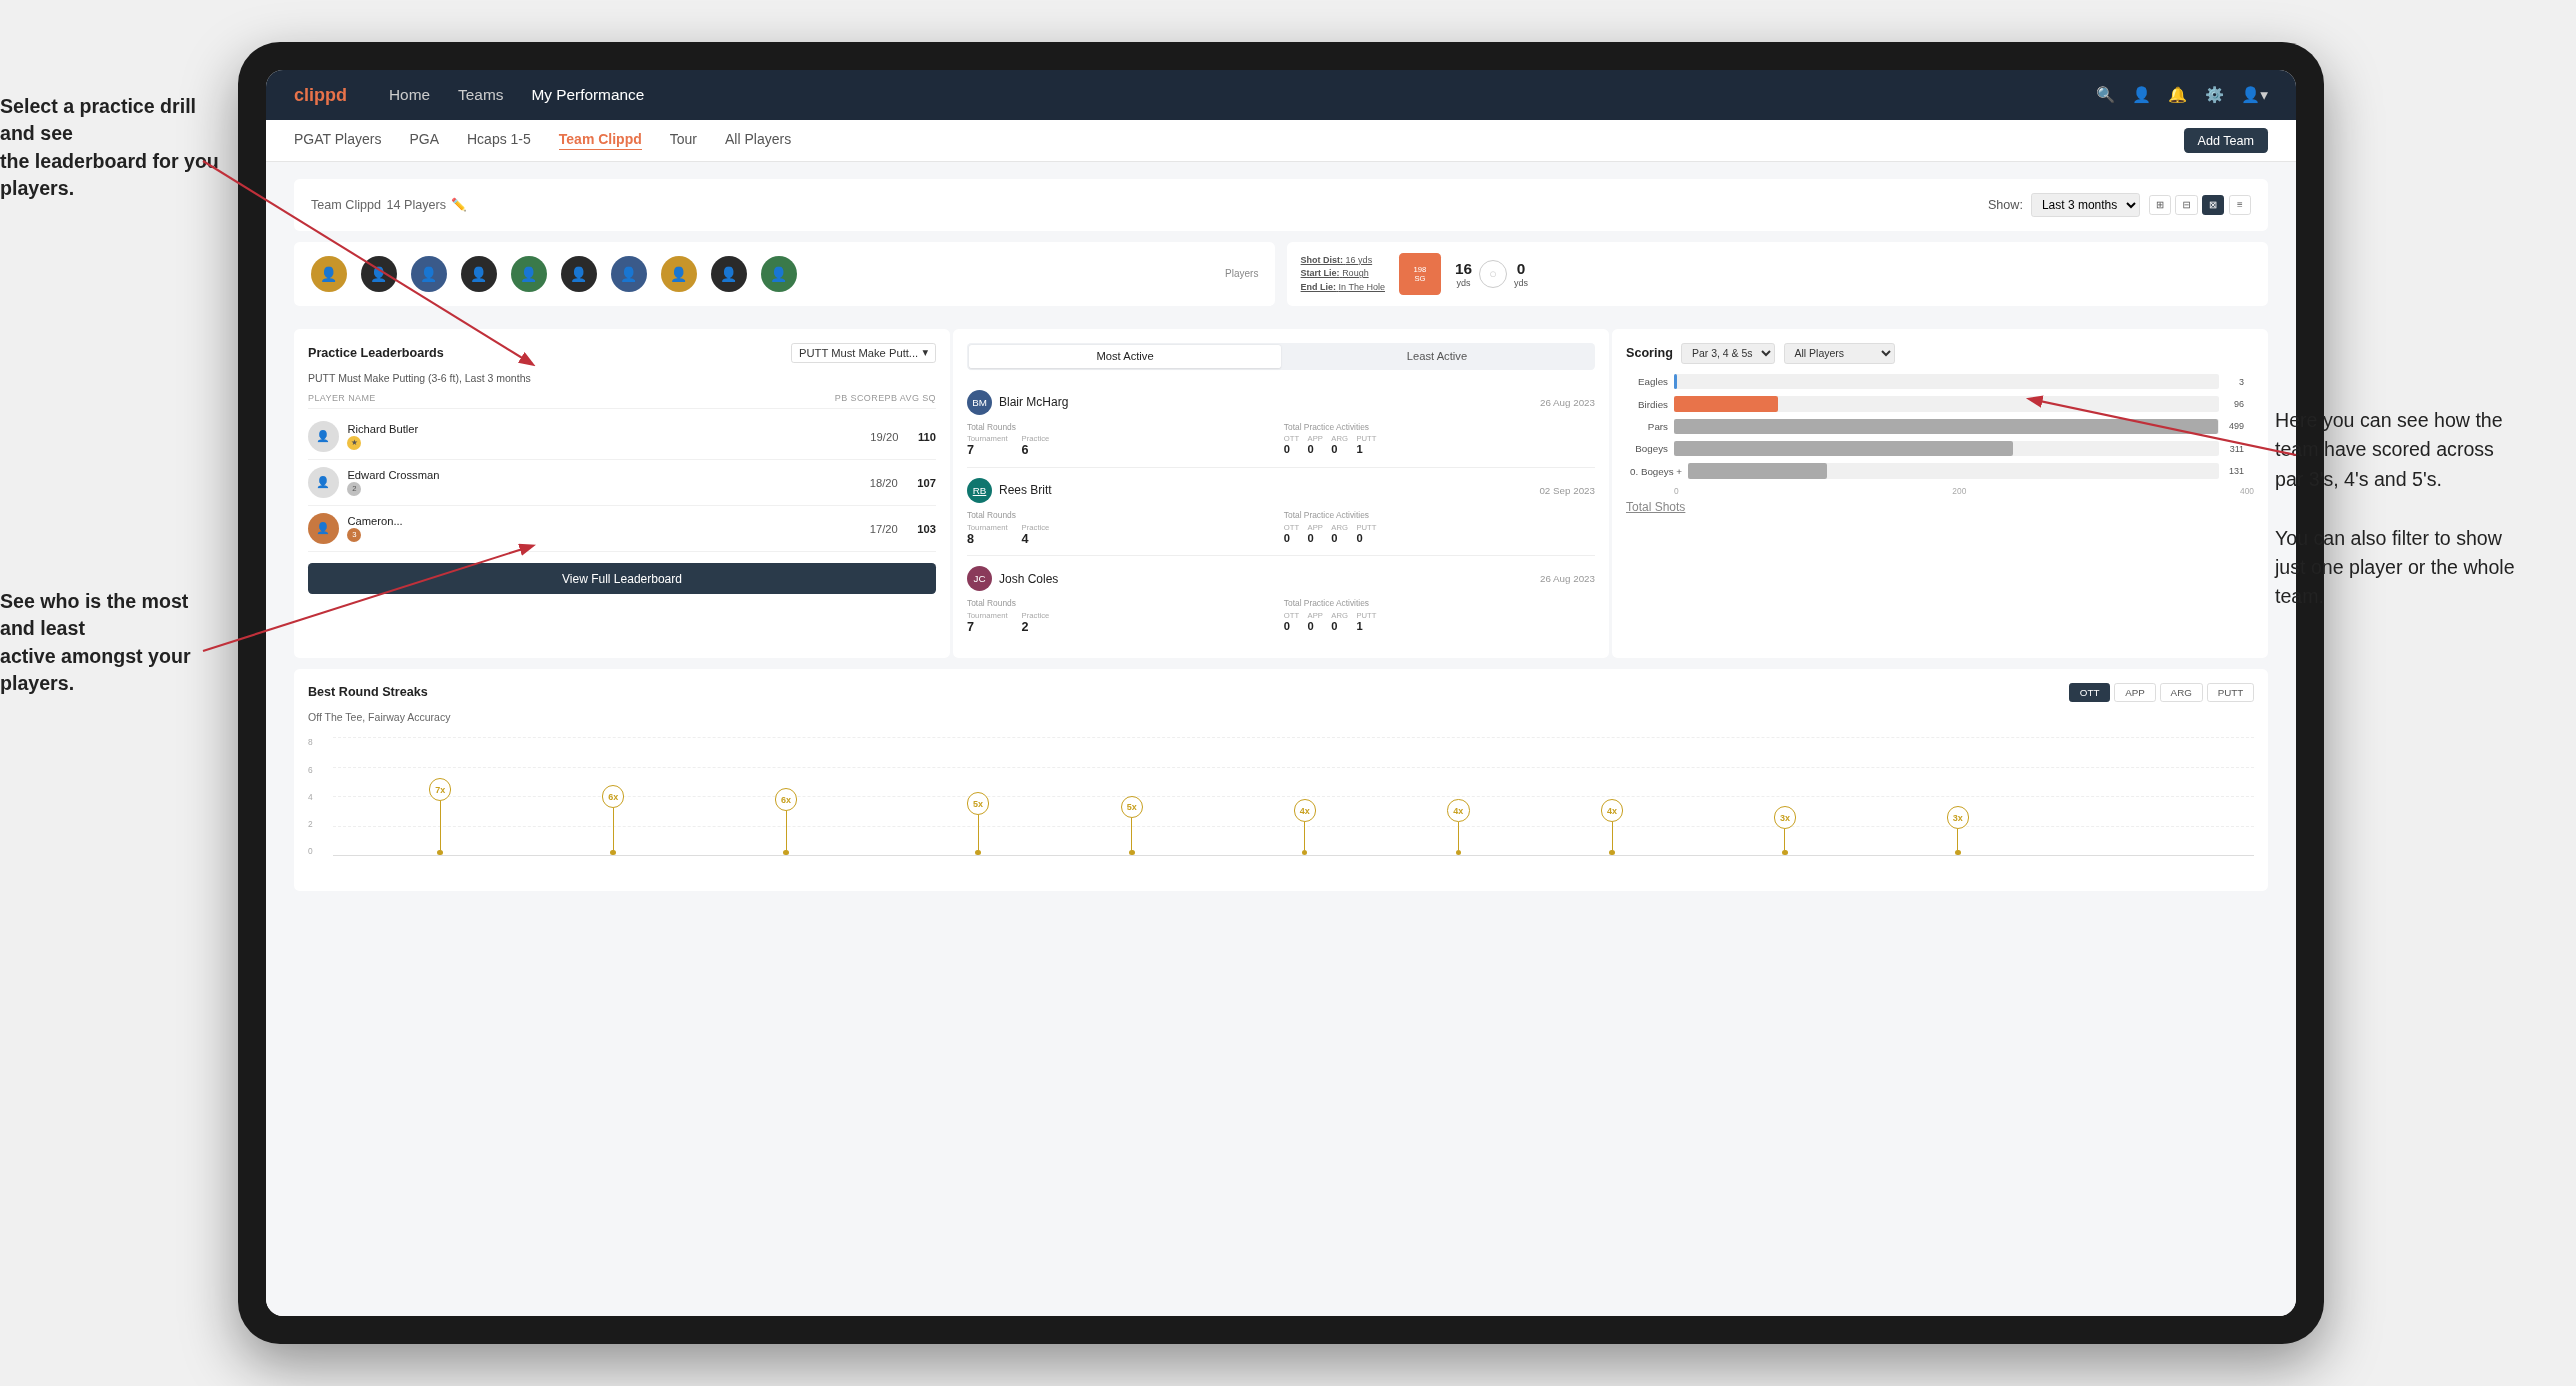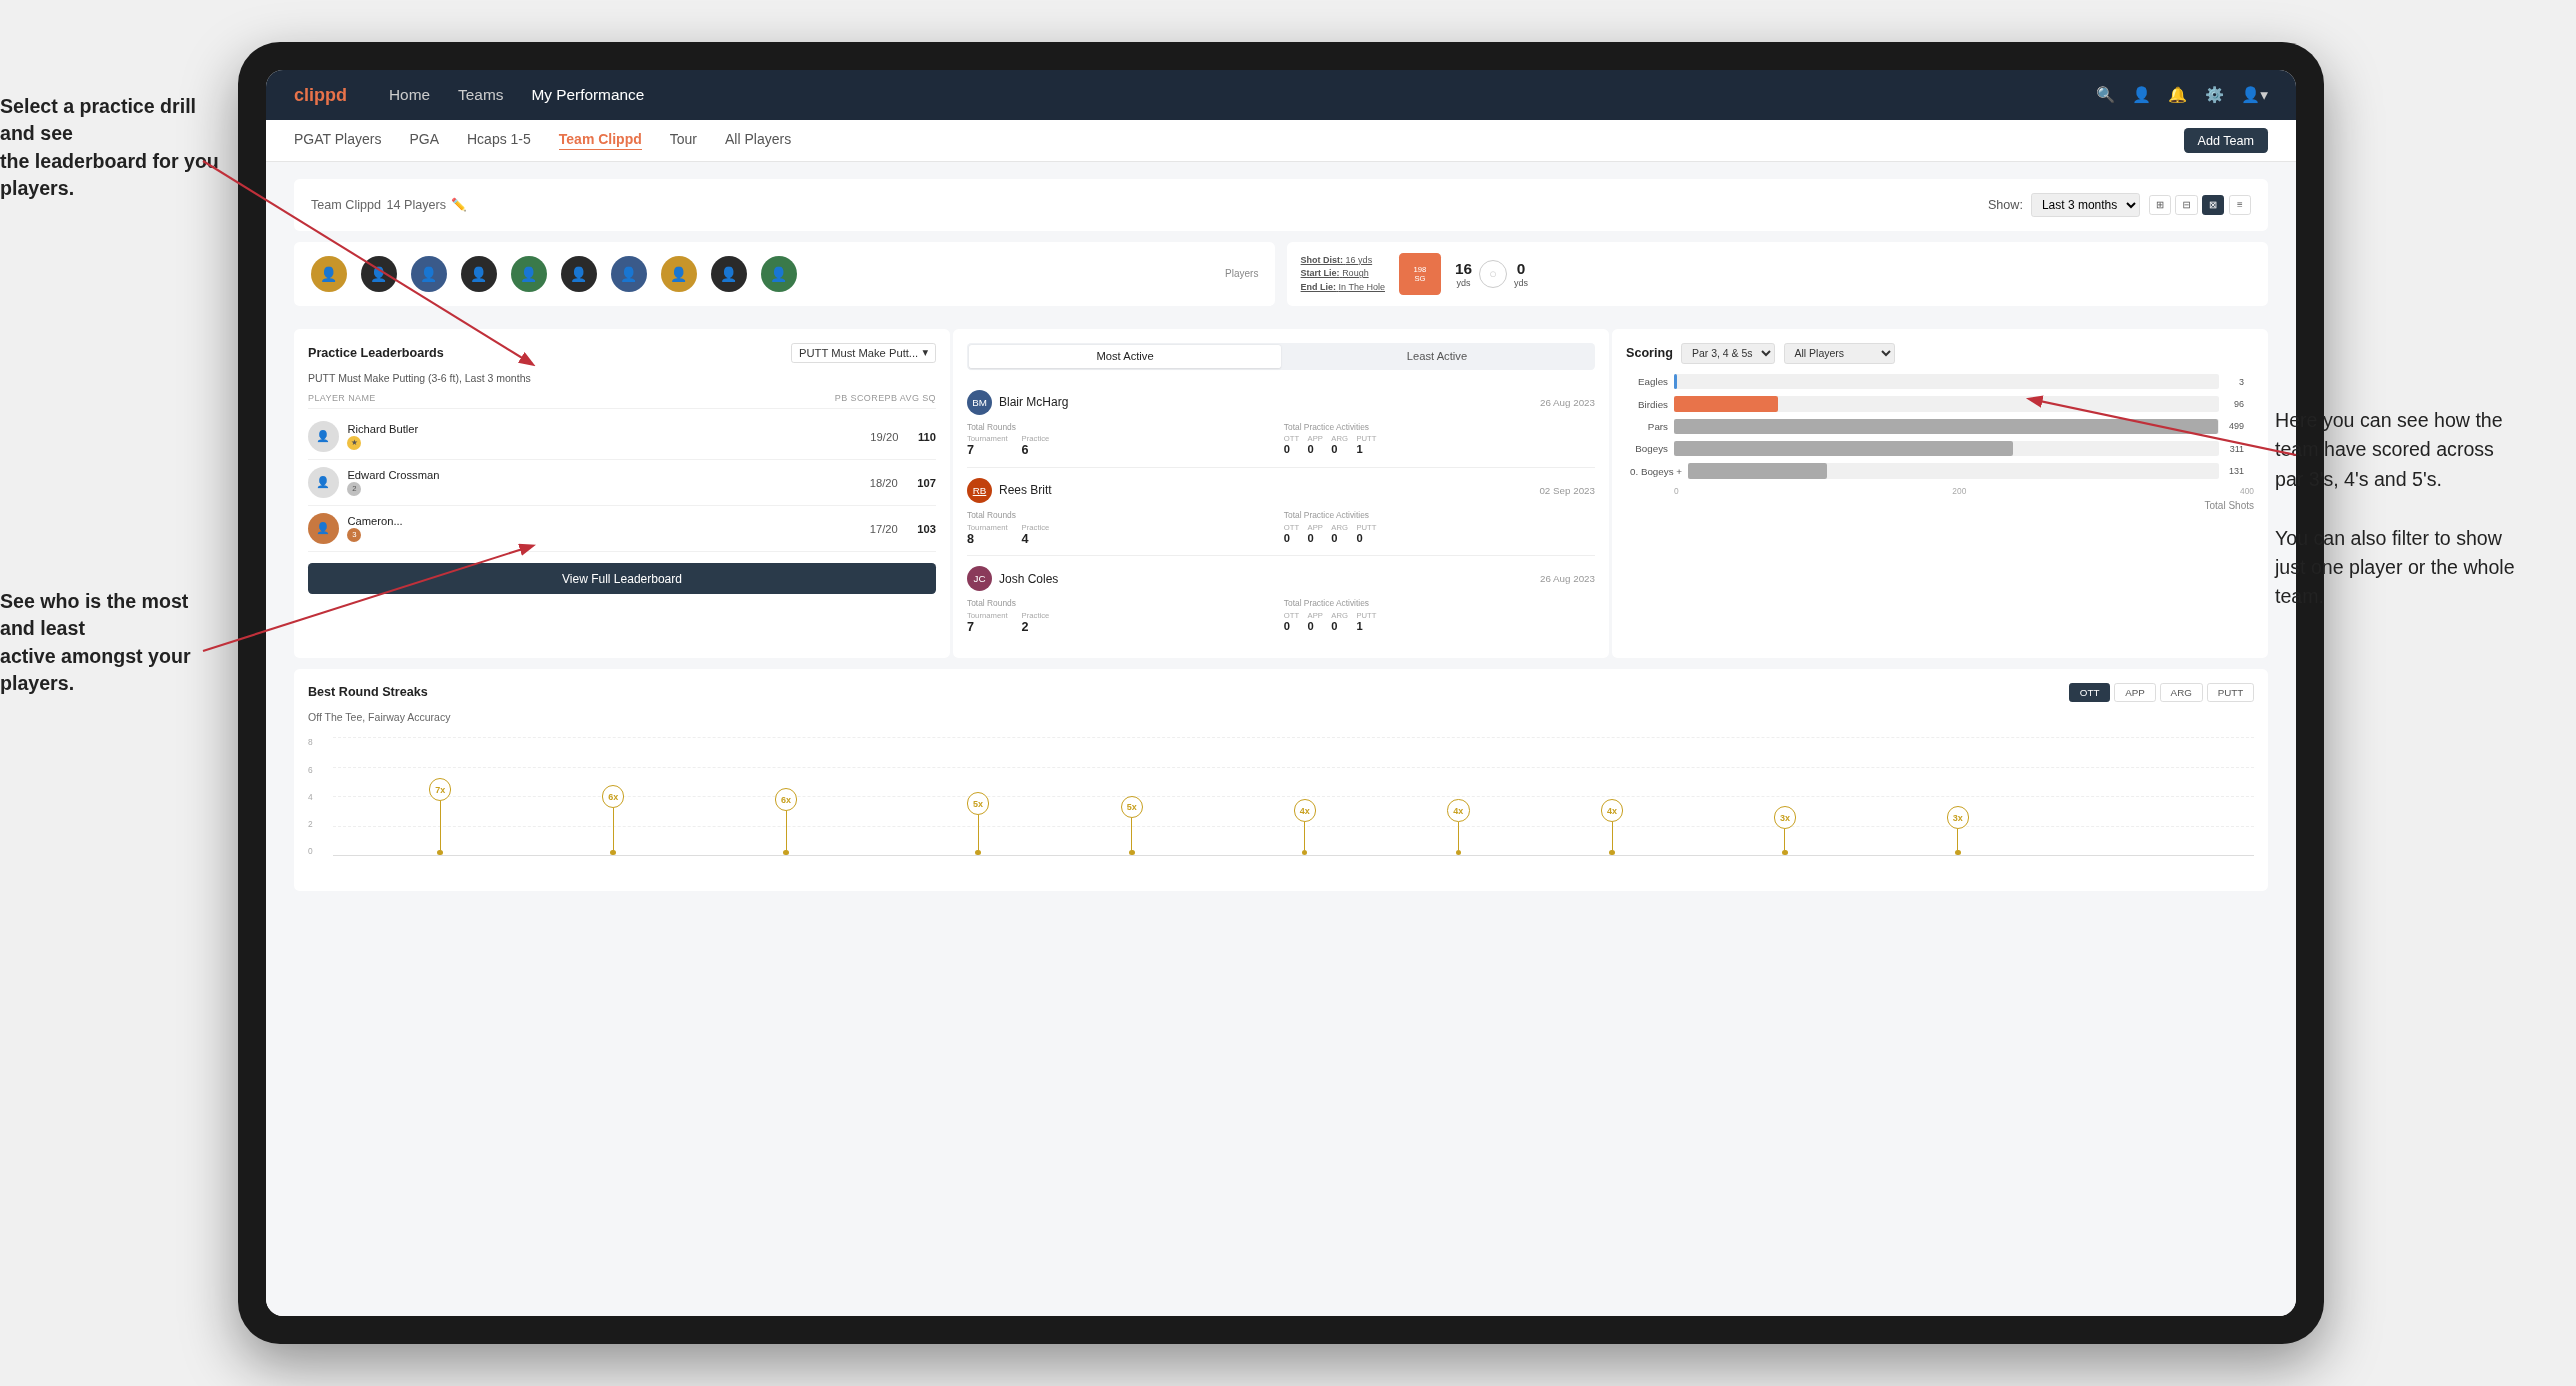--- a/index.html
+++ b/index.html
@@ -428,24 +428,25 @@
     .chart-bar-val { position: absolute; right: -25px; top: 50%; transform: translateY(-50%); font-size: 9px; color: #555; }
     .chart-x-labels {
       display: flex;
       justify-content: space-between;
       font-size: 8.4px;
       color: #aaa;
       margin-top: 5.6px;
       padding-left: 48px;
     }
     .chart-x-title {
-      text-align: right;
-      font-size: 10px;
+      text-align: left;
+      font-size: 12px;
       color: #888;
       margin-top: 4.2px;
+      text-decoration: underline;
     }
 
     
     .streaks-section {
       background: #fff;
       border-radius: 5.6px;
       padding: 14px;
       margin-bottom: 11.2px;
     }
     .streaks-header {
@@ -676,21 +677,21 @@
                     <div style="font-size:11.2px;font-weight:600;color:#222;">1</div>
                   </div>
                 </div>
               </div>
             </div>
           </div>
 
           <div class="player-activity">
             <div class="pa-header">
               <div class="pa-name-row">
-                <div class="pa-avatar" style="background:#c2410c;text-decoration:underline;">RB</div>
+                <div class="pa-avatar" style="background:#0f766e;text-decoration:underline;">RB</div>
                 <span class="pa-name">Rees Britt</span>
               </div>
               <span class="pa-date">02 Sep 2023</span>
             </div>
             <div style="display:grid; grid-template-columns:1fr 1fr; gap:5.6px;">
               <div>
                 <div style="font-size:8.4px;color:#999;margin-bottom:2.8px;">Total Rounds</div>
                 <div style="display:flex;gap:14px;">
                   <div>
                     <div style="font-size:7.7px;color:#aaa;">Tournament</div>

